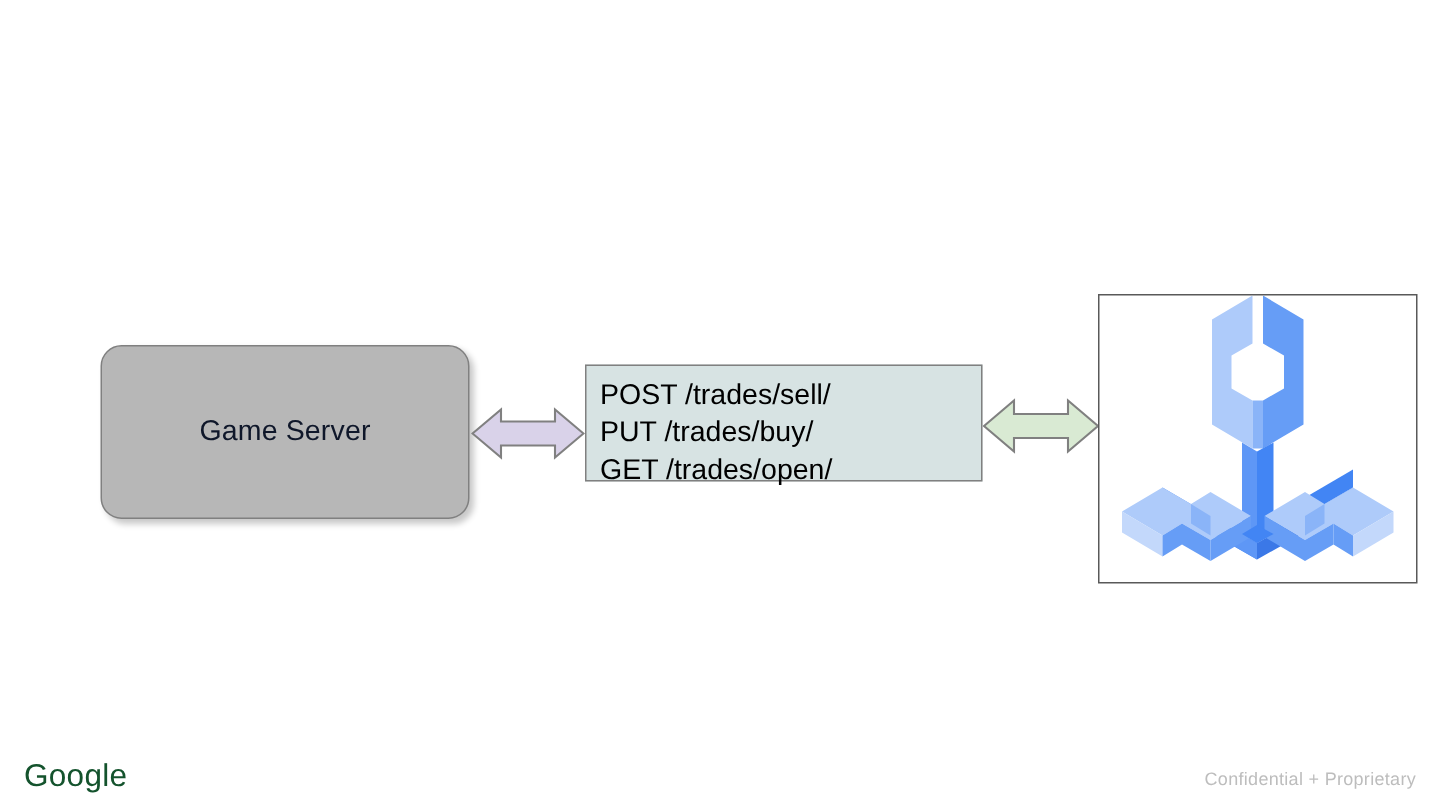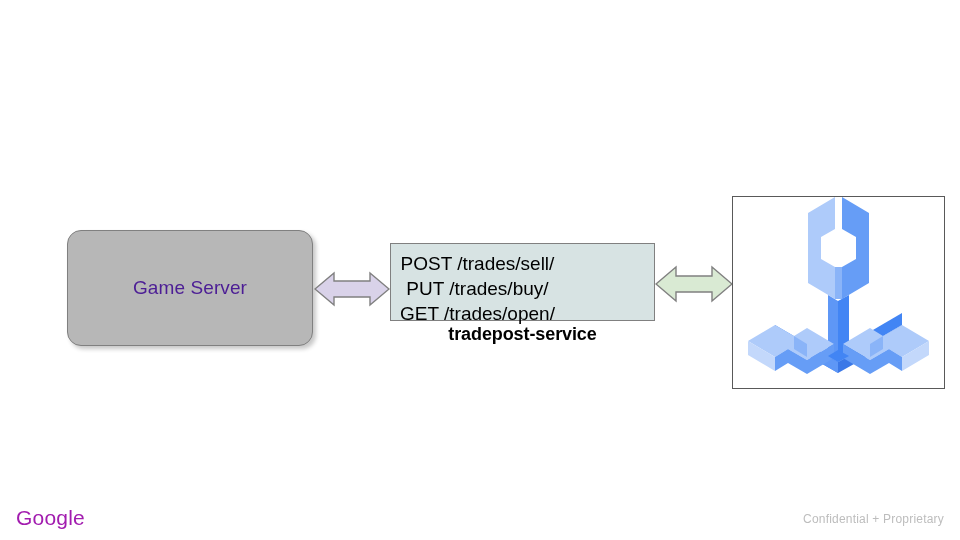--- a/index.html
+++ b/index.html
@@ -30,21 +30,21 @@
     border: 1px solid #808080;
     border-radius: 14px;
     box-sizing: border-box;
     box-shadow: 3px 3px 4px rgba(0,0,0,0.22);
     display: flex;
     align-items: center;
     justify-content: center;
   }
   .game-server-label {
     font-size: 19px;
-    color: #4c1d95;
+    color: #0f172a;
     line-height: 1.2;
     text-align: center;
     letter-spacing: 0.1px;
   }
 
   
   .arrow {
     position: absolute;
   }
   .arrow svg { display: block; }
@@ -74,21 +74,20 @@
     box-sizing: border-box;
   }
   .service-endpoints {
     position: absolute;
     left: 9px;
     top: 7px;
     font-size: 19px;
     color: #000000;
     line-height: 25px;
     white-space: pre;
-    text-align: center;
   }
   .service-caption {
     position: absolute;
     left: 390px;
     top: 324px;
     width: 265px;
     text-align: center;
     font-size: 18px;
     font-weight: bold;
     color: #000000;
@@ -107,21 +106,21 @@
     box-sizing: border-box;
   }
   .logo-frame svg { display: block; }
 
   
   .footer-google {
     position: absolute;
     left: 16px;
     top: 506px;
     font-size: 21px;
-    color: #a21caf;
+    color: #14532d;
     letter-spacing: 0.2px;
   }
   .footer-confidential {
     position: absolute;
     right: 16px;
     top: 512px;
     font-size: 12px;
     color: #bdbdbd;
     letter-spacing: 0.2px;
   }
@@ -139,21 +138,20 @@
     <svg width="76" height="42" viewBox="0 0 76 42" xmlns="http://www.w3.org/2000/svg">
       <polygon points="1,21 20,5 20,13 56,13 56,5 75,21 56,37 56,29 20,29 20,37" fill="#d9d2e9" stroke="#808080" stroke-width="1.4" stroke-linejoin="miter"></polygon>
     </svg>
   </div>
 
   <div class="service-box">
     <div class="service-endpoints">POST /trades/sell/
 PUT /trades/buy/
 GET /trades/open/</div>
   </div>
-  <div class="service-caption">tradepost-service</div>
 
   <div class="arrow arrow-right-right">
     <svg width="78" height="44" viewBox="0 0 78 44" xmlns="http://www.w3.org/2000/svg">
       <polygon points="1,22 21,5 21,14 57,14 57,5 77,22 57,39 57,30 21,30 21,39" fill="#d9ead3" stroke="#808080" stroke-width="1.4" stroke-linejoin="miter"></polygon>
     </svg>
   </div>
 
   <div class="logo-frame">
     <svg width="211" height="191" viewBox="0 0 211 191" xmlns="http://www.w3.org/2000/svg">
 

